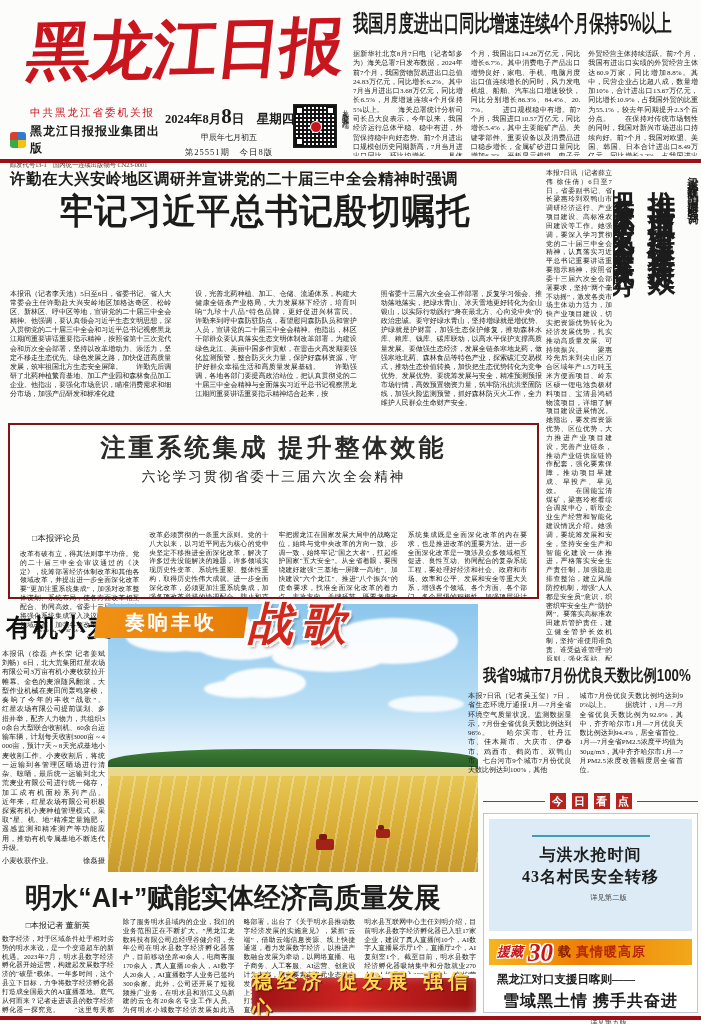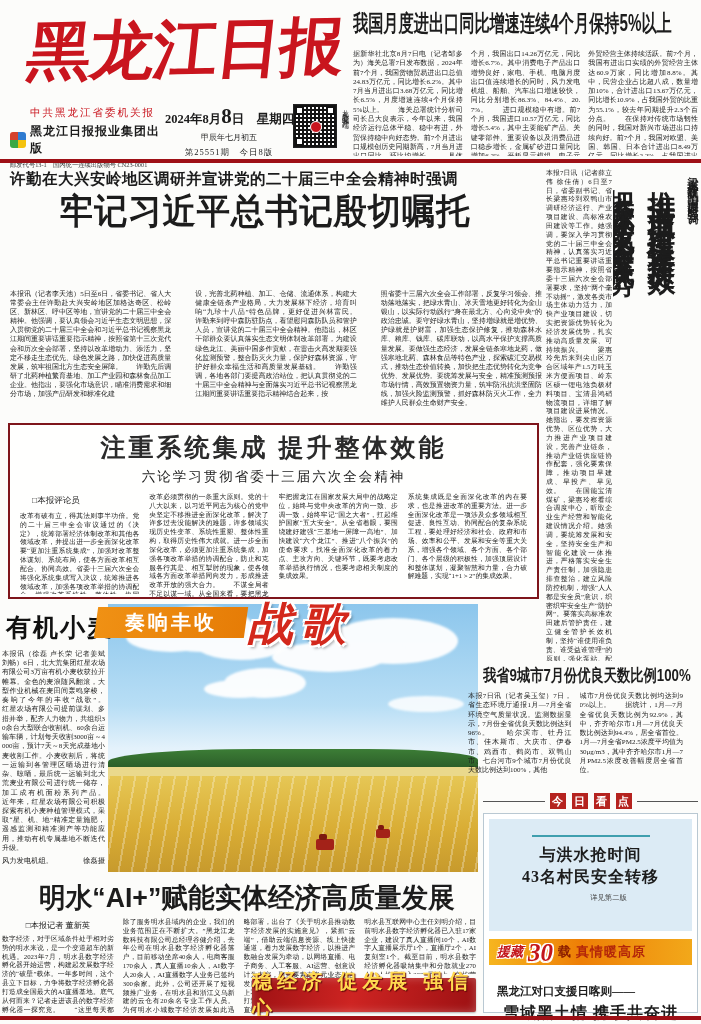--- a/index.html
+++ b/index.html
@@ -61,21 +61,21 @@
   .liang-vert{left:613px;top:168px;width:87px;height:496px;writing-mode:vertical-rl;overflow:hidden;}
   .lv-kicker{font-size:11px;letter-spacing:3px;margin-left:5px;}
   .lv-line{font-size:28px;letter-spacing:6px;margin-left:3px;}
 
   
   .edbox{left:8px;top:423px;width:531px;height:176px;border:2.5px solid #7e151b;background:#fffffe;box-sizing:border-box;padding:6px 10px;}
   .ed-title{text-align:center;font-size:25px;letter-spacing:3px;color:#2b2b2b;}
   .ed-sub{text-align:center;font-size:13.5px;margin-top:4px;letter-spacing:2px;}
   .ed-cols{margin-top:7px;height:104px;gap:10px;display:flex;}
   .ed-cols .txt{font-size:6.8px;line-height:1.3;}
-  .ed-cols>div{flex:1;}
+  .ed-cols>div{flex:1;margin-top:38px;}
   .ed-byline{font-size:8.5px;margin:2px 0 5px 12px;}
 
   
   .photo{left:108px;top:604px;width:370px;height:268px;overflow:hidden;
      background:linear-gradient(180deg,#8cc6ec 0%,#b8def5 38%,#e4f2fb 54%,#e4f2fb 55%);}
   .cloud{position:absolute;background:#fff;border-radius:50%;filter:blur(1px);opacity:.95;}
   .trees{position:absolute;left:0;top:54%;width:100%;height:8%;
      background:linear-gradient(180deg,#3c7d36,#2a5a27);border-radius:40% 30% 20% 35%/60% 50% 0 0;}
   .fieldlight{position:absolute;left:0;top:61%;width:100%;height:6%;background:#ead98c;}
   .wheat{position:absolute;left:0;top:64%;width:100%;height:36%;
@@ -87,21 +87,21 @@
   .wheat-title{left:6px;top:611px;font-size:25px;color:#111;letter-spacing:2px;}
   .wheat-banner{left:96px;top:607px;width:150px;height:31px;transform:skewX(-8deg);
      background:linear-gradient(95deg,#f09114,#e67c06);display:flex;align-items:center;justify-content:center;z-index:3;}
   .wheat-banner span{font-size:20px;color:#fff;letter-spacing:3px;transform:skewX(8deg);}
   .wheat-red{left:248px;top:594px;font-size:45px;font-style:italic;color:#d3281c;letter-spacing:8px;z-index:3;
      text-shadow:2px 2px 0 #fff,-2px -2px 0 #fff,2px -2px 0 #fff,-2px 2px 0 #fff,3px 3px 3px rgba(0,0,0,.35);}
   .wheat-txt{left:2px;top:650px;width:103px;height:202px;font-size:7px;line-height:1.32;}
   .wheat-cap{left:2px;top:856px;width:103px;display:flex;justify-content:space-between;font-size:7.3px;}
 
   
-  .ms-h{left:0;top:880px;width:478px;text-align:center;height:36px;padding-left:14px;}
+  .ms-h{left:0;top:880px;width:478px;text-align:center;height:36px;}
   .ms-h span{font-size:27.5px;transform:scaleX(.97);}
   .ms-cols{left:2px;top:918px;width:474px;height:96px;gap:9px;}
   .ms-cols .txt{font-size:6.8px;line-height:1.3;}
   .ms-cols>div{flex:1;}
   .ms-byline{font-size:8.2px;text-align:center;margin:2px 0 4px 0;}
   .ms-banner{left:252px;top:978px;width:224px;height:34px;border-radius:2px;
      background:linear-gradient(100deg,#9d1113,#ce2422 45%,#9d1113);
      box-shadow:inset 0 0 10px rgba(255,255,255,.28), 0 1px 2px rgba(0,0,0,.3);
      display:flex;align-items:center;justify-content:center;}
   .ms-banner span{font-size:20px;color:#ffd94f;letter-spacing:5px;text-shadow:1px 1px 1px #5d0808;}
@@ -126,21 +126,21 @@
   .th-ref{font-size:7.3px;color:#444;margin-top:6px;padding-left:36px;}
   .th-item2{margin-top:8px;text-align:center;}
   .th-banner{height:26px;background:linear-gradient(90deg,#f6b51f,#ee7f06 45%,#f2a81a);
      display:flex;align-items:center;padding:0 8px;gap:5px;}
   .th-bp{font-size:13px;font-weight:bold;font-style:italic;color:#c3151a;
      text-shadow:1px 1px 0 #fff,-1px -1px 0 #fff,1px -1px 0 #fff,-1px 1px 0 #fff;}
   .th-bn{font-size:25px;font-weight:bold;font-style:italic;color:#c3151a;line-height:1;
      text-shadow:1.5px 1.5px 0 #fff,-1.5px -1.5px 0 #fff,1.5px -1.5px 0 #fff,-1.5px 1.5px 0 #fff;}
   .th-bs{font-size:13px;font-weight:bold;color:#8a1d00;}
   .th-bt{font-size:13px;font-weight:bold;color:#b3260a;letter-spacing:1px;}
-  .th-k2{font-size:11.5px;font-weight:bold;text-align:left;margin:19px 0 0 8px;}
+  .th-k2{font-size:11.5px;font-weight:bold;text-align:left;margin:7px 0 0 8px;}
   .th-t2{font-size:16px;font-weight:bold;margin-top:4px;letter-spacing:1px;}
 </style>
 </head>
 <body>
 
 <div class="page">
 
   <div class="abs mast-title">黑龙江日报</div>
 
   <div class="abs mast-info">
@@ -219,21 +219,21 @@
     <div class="harv" style="left:208px;bottom:22px;width:18px;height:11px;"></div>
     <div class="harv" style="left:268px;bottom:34px;width:14px;height:9px;"></div>
   </div>
   <div class="abs wheat-title hd">有机小麦</div>
   <div class="abs wheat-banner">
       <span class="hd">奏响丰收</span>
     </div>
   <div class="abs wheat-red hd">战歌</div>
   <div class="abs wheat-txt jt">本报讯（徐磊 卢长荣 记者姜斌 刘畅）6日，北大荒集团红星农场有限公司3万亩有机小麦收获拉开帷幕。金色的麦浪随风翻滚，大型作业机械在麦田间轰鸣穿梭，奏响了今年的丰收“战歌”。　　红星农场有限公司提前谋划、多措并举，配齐人力物力，共组织30余台大型联合收割机、60余台运输车辆，计划每天收割3000亩～4000亩，预计7天～8天完成基地小麦收割工作。小麦收割后，将统一运输到各管理区晒场进行清杂、晾晒，最后统一运输到北大荒麦业有限公司进行统一储存，加工成有机面粉系列产品。　　近年来，红星农场有限公司积极探索有机小麦种植管理模式，采取“星、机、地”精准定量施肥，遥感监测和精准测产等功能应用，推动有机专属基地不断迭代升级。</div>
   <div class="abs wheat-cap">
-    <span>风力发电机组。</span>
+    <span>小麦收获作业。</span>
     <span>徐磊摄</span>
   </div>
 
   <div class="abs ms-h hd"><span class="cond">明水“AI+”赋能实体经济高质量发展</span></div>
   <div class="abs cols ms-cols">
     <div>
       <div class="ms-byline">□本报记者 董新英</div>
       <div class="jt txt" style="height:78px;">数字经济，对于区域条件处于相对劣势的明水来说，是一个变道超车的新机遇。2023年7月，明水县数字经济孵化器开始运营，构建起发展数字经济的“破壁”载体。一年多时间，这个县立下目标，力争将数字经济孵化器打造成全国最大的AI直播基地。底气从何而来？记者走进该县的数字经济孵化器一探究竟。　　“这里每天都会直播，AI直播是现在的行业趋势，可以说这是一个全新且热门的赛道，很多商家利用AI直播开展营销，</div>
     </div>
     <div class="jt txt">除了服务明水县域内的企业，我们的业务范围正在不断扩大。”黑龙江龙数科技有限公司总经理谷健介绍，去年公司在明水县数字经济孵化器落户，目前移动坐席40余人，电商客服170余人，真人直播10余人，AI数字人20余人，AI直播数字人业务已签约300余家。此外，公司还开展了短视频推广业务，在明水县和浙江义乌新建的云仓有20余名专业工作人员。　　为何明水小城数字经济发展如此迅速？明水县委审视了自身短板，确定将数字经济作为县域经济发展的新引擎，积极响应省、市打造数字经济新引擎的战</div>

